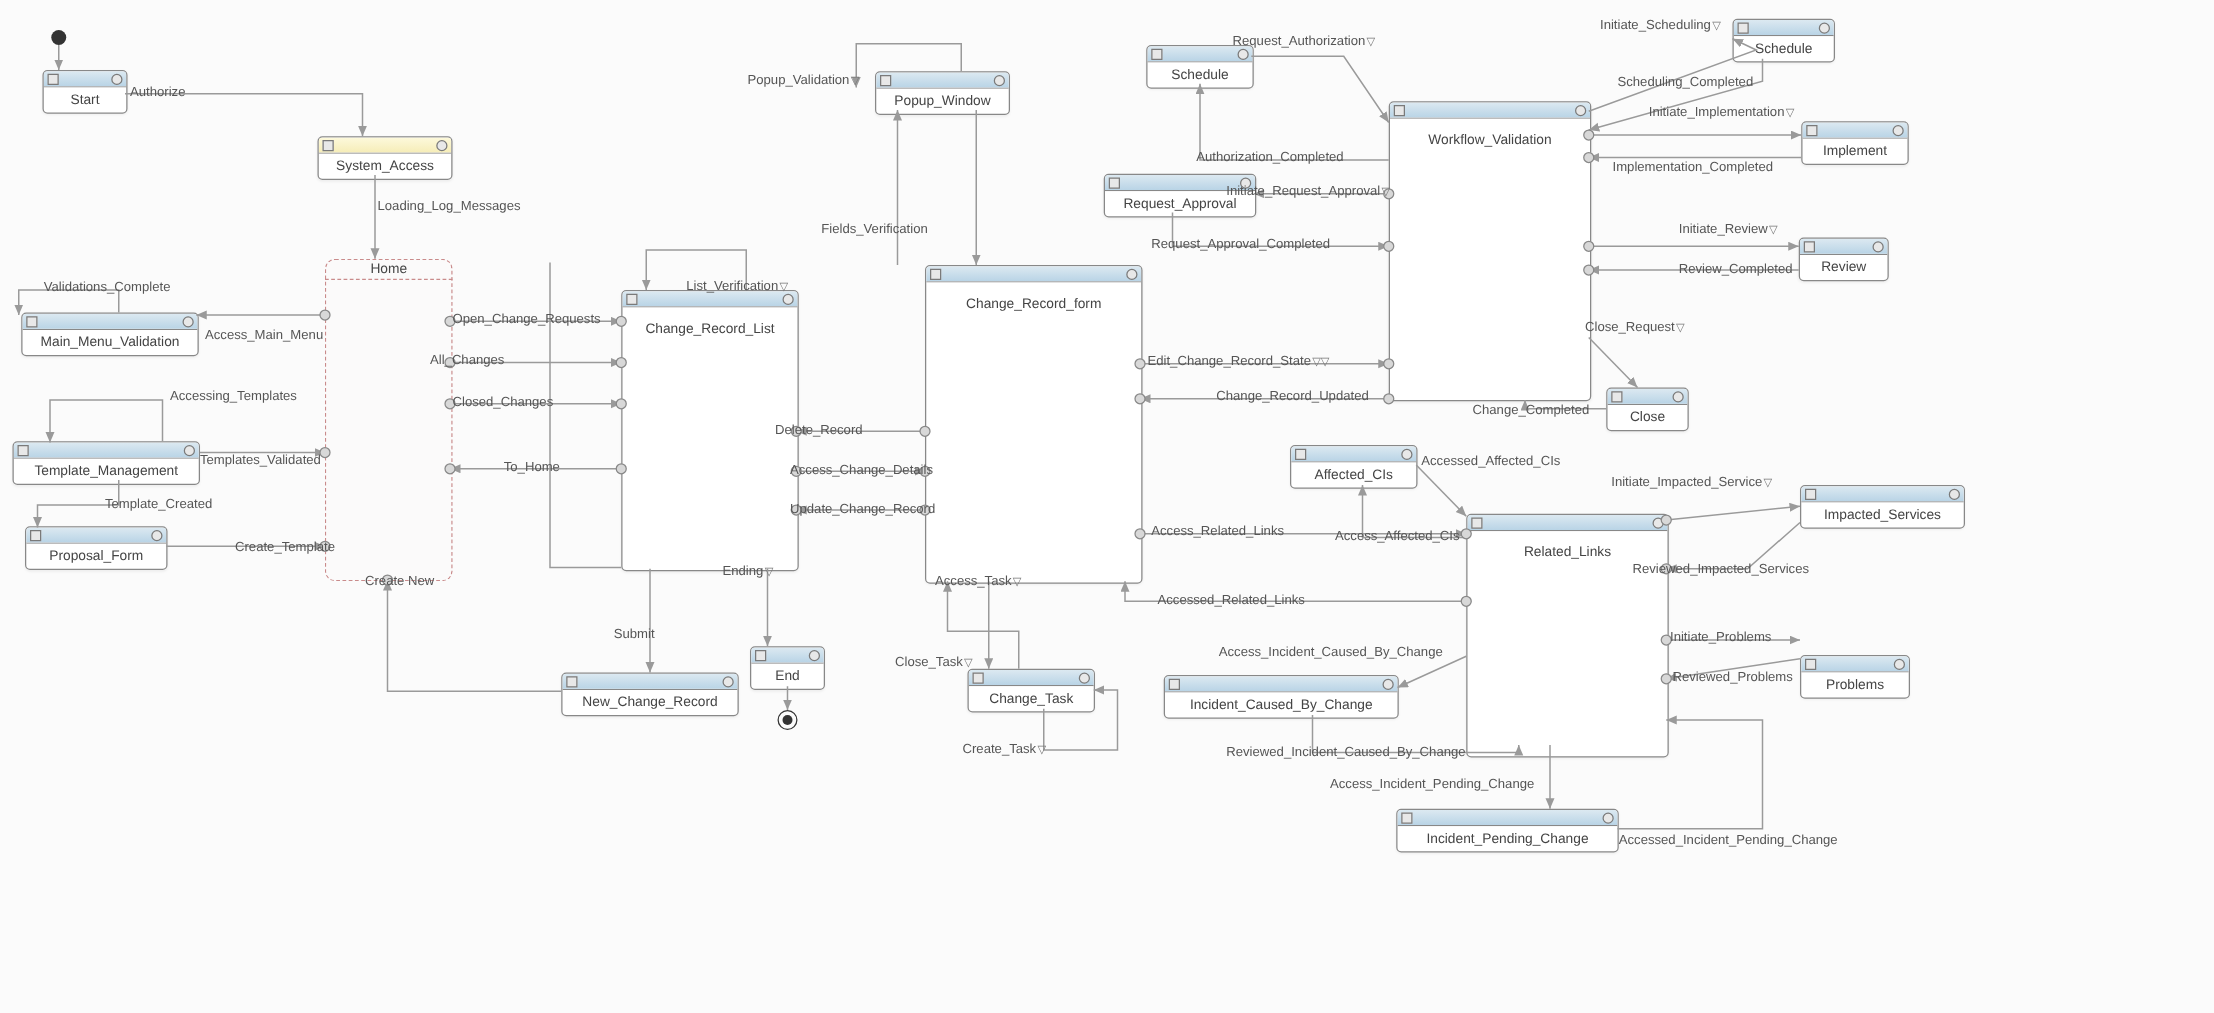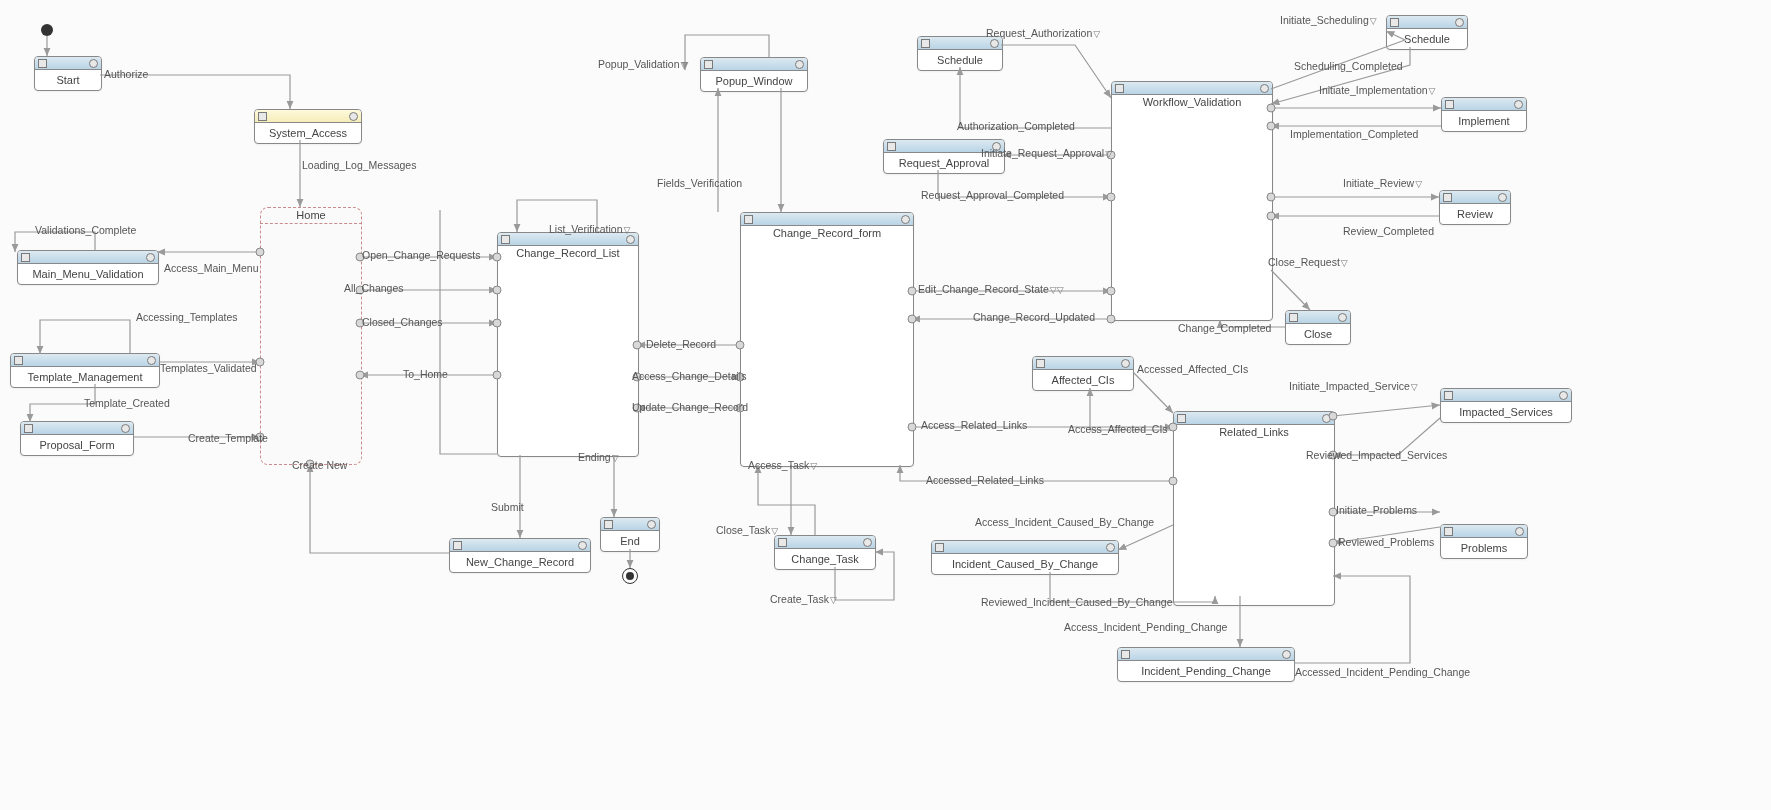--- a/index.html
+++ b/index.html
@@ -4,21 +4,21 @@
 <style>
 html,body{margin:0;padding:0;width:1771px;height:810px;background:#fbfbfb;font-family:Arial,sans-serif;font-size:10px;color:#555;position:relative;overflow:hidden}
 svg{position:absolute;top:0;left:0}
 .state{position:absolute;border:1px solid #888;border-radius:4px;background:#fff;box-shadow:0 1px 2px rgba(0,0,0,.05)}
 .state .bar{height:12px;border-bottom:1px solid #888;border-top-left-radius:3px;border-top-right-radius:3px;display:flex;justify-content:space-between;align-items:center;padding:0 3px}
 .state.blue .bar{background:linear-gradient(#dce9f1,#b9d4e6)}
 .state.yellow .bar{background:linear-gradient(#fdf9dc,#f6edb8)}
 .state .bar .ic{width:7px;height:7px;border:1px solid #7a7a7a;background:#e8e8e8}
 .state .bar .ic2{width:7px;height:7px;border:1px solid #7a7a7a;border-radius:50%;background:#e8e8e8}
 .state .body{padding:4px 6px;text-align:center;font-size:11px;color:#444}
-.state.lg .body{padding-top:1px}
+.state.lg .body{padding-top:11px}
 .home{position:absolute;border:1px dashed #c98b8b;border-radius:8px;background:rgba(255,245,245,.15)}
 .home-title{position:absolute;top:-1px;left:-1px;right:-1px;height:14px;border-bottom:1px dashed #c98b8b;text-align:center;font-size:11px;color:#444;padding-top:2px}
 .lbl{position:absolute;font-size:10.5px;color:#555;white-space:nowrap}
 .conn{stroke:#9a9a9a;stroke-width:1.2;fill:none}
 marker path{fill:#9a9a9a}
 .port{fill:#d8d8d8;stroke:#888;stroke-width:1}
 .initial{position:absolute;width:12px;height:12px;border-radius:50%;background:#333}
 .final-outer{position:absolute;width:14px;height:14px;border:1.2px solid #333;border-radius:50%}
 .final-outer .dot{width:8px;height:8px;background:#333;border-radius:50%;margin:3px}
 .sicon{font-size:9px;color:#777;margin-left:1px}
@@ -344,21 +344,21 @@
 <div class="lbl" style="left:292px;top:459px">Create New</div>
 <div class="lbl" style="left:362px;top:249px">Open_Change_Requests</div>
 <div class="lbl" style="left:344px;top:282px">All_Changes</div>
 <div class="lbl" style="left:362px;top:316px">Closed_Changes</div>
 <div class="lbl" style="left:403px;top:368px">To_Home</div>
 <div class="lbl" style="left:549px;top:223px"><span>List_Verification</span><span class="sicon">▽</span></div>
 <div class="lbl" style="left:491px;top:501px">Submit</div>
 <div class="lbl" style="left:578px;top:451px"><span>Ending</span><span class="sicon">▽</span></div>
 <div class="lbl" style="left:598px;top:58px"><span>Popup_Validation</span><span class="sicon">▽</span></div>
 <div class="lbl" style="left:657px;top:177px">Fields_Verification</div>
-<div class="lbl" style="left:646px;top:338px">Delete_Record</div>
+<div class="lbl" style="left:620px;top:338px">Delete_Record</div>
 <div class="lbl" style="left:632px;top:370px">Access_Change_Details</div>
 <div class="lbl" style="left:632px;top:401px">Update_Change_Record</div>
 <div class="lbl" style="left:748px;top:459px"><span>Access_Task</span><span class="sicon">▽</span></div>
 <div class="lbl" style="left:716px;top:524px"><span>Close_Task</span><span class="sicon">▽</span></div>
 <div class="lbl" style="left:770px;top:593px"><span>Create_Task</span><span class="sicon">▽</span></div>
 <div class="lbl" style="left:986px;top:27px"><span>Request_Authorization</span><span class="sicon">▽</span></div>
 <div class="lbl" style="left:957px;top:120px">Authorization_Completed</div>
 <div class="lbl" style="left:981px;top:147px"><span>Initiate_Request_Approval</span><span class="sicon">▽</span></div>
 <div class="lbl" style="left:921px;top:189px">Request_Approval_Completed</div>
 <div class="lbl" style="left:918px;top:283px"><span>Edit_Change_Record_State</span><span class="sicon">▽▽</span></div>
@@ -369,19 +369,19 @@
 <div class="lbl" style="left:1068px;top:423px">Access_Affected_CIs</div>
 <div class="lbl" style="left:975px;top:516px">Access_Incident_Caused_By_Change</div>
 <div class="lbl" style="left:981px;top:596px">Reviewed_Incident_Caused_By_Change</div>
 <div class="lbl" style="left:1064px;top:621px">Access_Incident_Pending_Change</div>
 <div class="lbl" style="left:1295px;top:666px">Accessed_Incident_Pending_Change</div>
 <div class="lbl" style="left:1280px;top:14px"><span>Initiate_Scheduling</span><span class="sicon">▽</span></div>
 <div class="lbl" style="left:1294px;top:60px">Scheduling_Completed</div>
 <div class="lbl" style="left:1319px;top:84px"><span>Initiate_Implementation</span><span class="sicon">▽</span></div>
 <div class="lbl" style="left:1290px;top:128px">Implementation_Completed</div>
 <div class="lbl" style="left:1343px;top:177px"><span>Initiate_Review</span><span class="sicon">▽</span></div>
-<div class="lbl" style="left:1343px;top:225px">Review_Completed</div>
+<div class="lbl" style="left:1343px;top:209px">Review_Completed</div>
 <div class="lbl" style="left:1268px;top:256px"><span>Close_Request</span><span class="sicon">▽</span></div>
 <div class="lbl" style="left:1178px;top:322px">Change_Completed</div>
 <div class="lbl" style="left:1289px;top:380px"><span>Initiate_Impacted_Service</span><span class="sicon">▽</span></div>
 <div class="lbl" style="left:1306px;top:449px">Reviewed_Impacted_Services</div>
 <div class="lbl" style="left:1336px;top:504px">Initiate_Problems</div>
 <div class="lbl" style="left:1338px;top:536px">Reviewed_Problems</div>
 
 </body></html>

